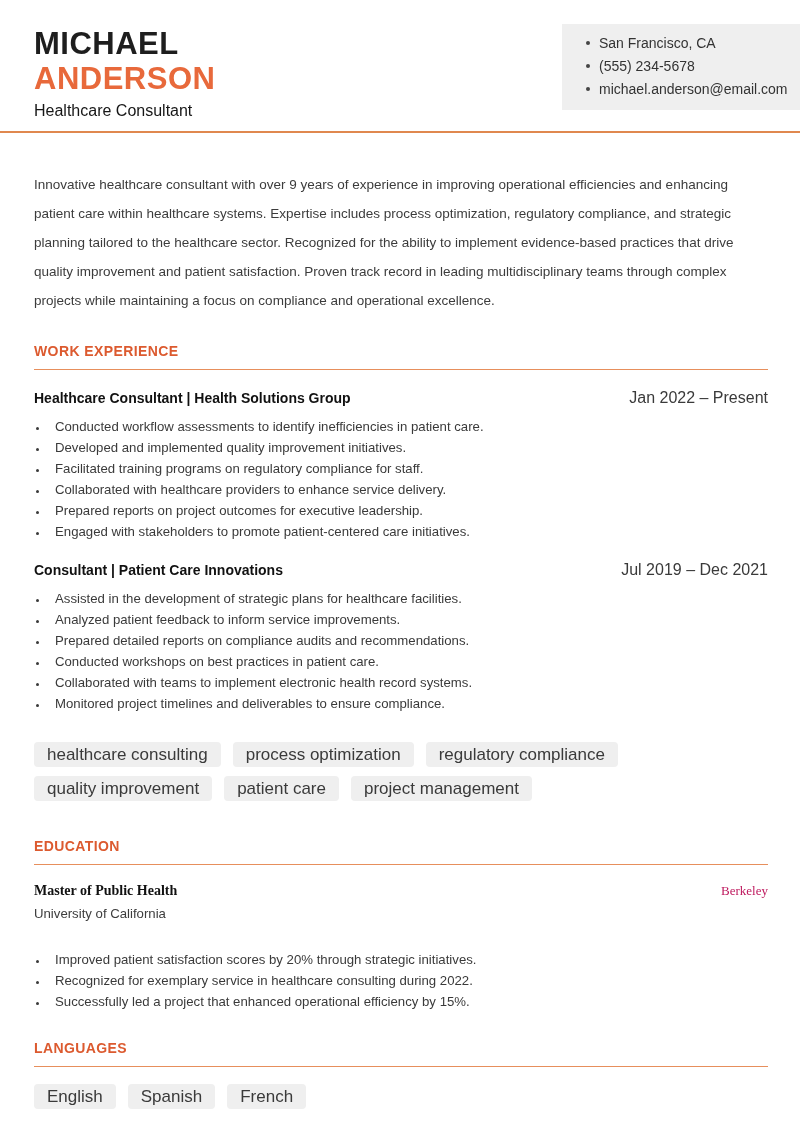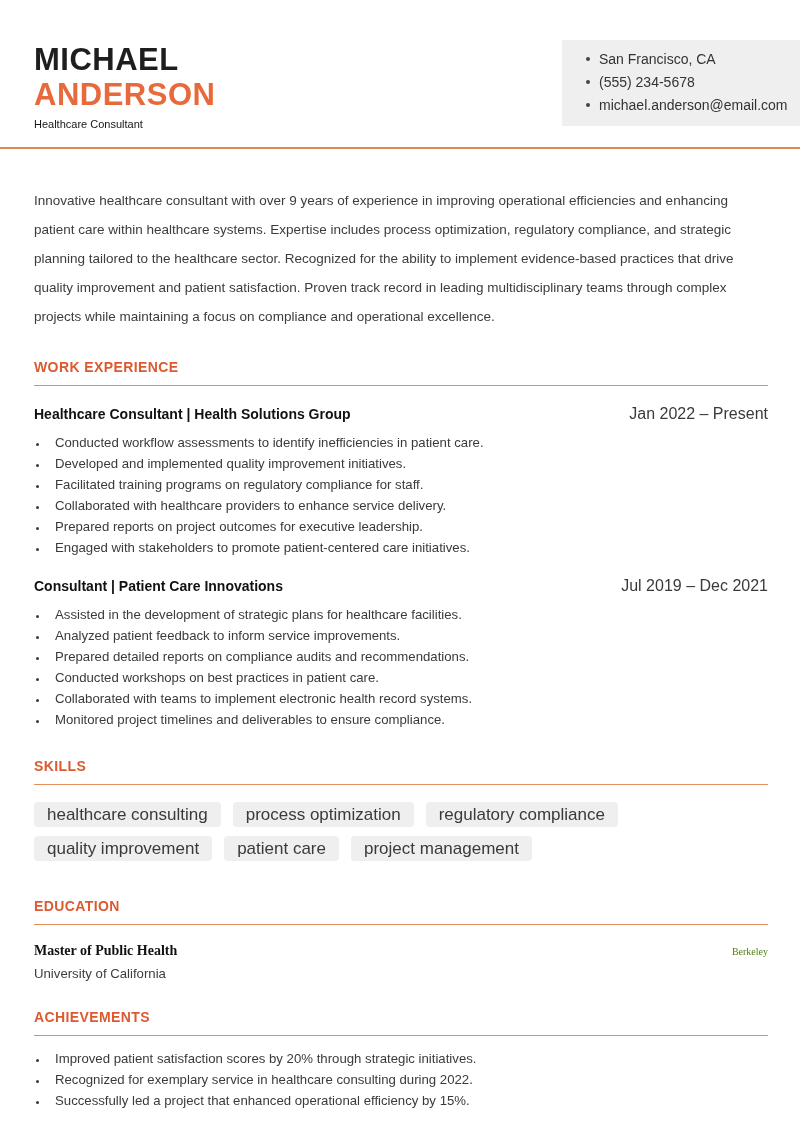--- a/index.html
+++ b/index.html
@@ -13,24 +13,24 @@
   *{margin:0;padding:0;box-sizing:border-box;}
   html,body{background:#ffffff;}
   body{
     width:800px;height:1130px;overflow:hidden;
     font-family:"Liberation Sans", sans-serif;
     color:#3d3d3d;
   }
   .page{position:relative;width:800px;height:1130px;background:#fff;}
 
   
-  .header{position:relative;height:138px;padding:26px 0 0 34px;margin-top:16px;}
+  .header{position:relative;height:138px;padding:26px 0 0 34px;}
   .name{font-size:31px;font-weight:800;line-height:35px;letter-spacing:0.5px;color:#1e1e1e;}
   .name .last{color:var(--accent);}
-  .job-title{margin-top:6px;font-size:11px;color:#161616;}
+  .job-title{margin-top:6px;font-size:16px;color:#161616;}
   .contact-box{
     position:absolute;top:24px;right:0;width:238px;height:86px;
     background:var(--contact-bg);padding:12px 8px 0 10px;
   }
   .contact-box ul{list-style:none;}
   .contact-box li{
     display:flex;align-items:baseline;
     font-size:14px;color:#333;margin-bottom:9px;line-height:14px;
   }
   .contact-box .dot{
@@ -67,21 +67,21 @@
   .chip{
     background:var(--chip-bg);border-radius:4px;
     padding:6px 13px;margin:0 12px 9px 0;
     font-size:17px;color:#3a3a3a;line-height:13px;
   }
 
   
   .edu{margin-top:18px;}
   .edu-row{display:flex;justify-content:space-between;align-items:baseline;font-family:Liberation Serif, serif;}
   .edu-degree{font-size:14px;font-weight:700;color:#111;}
-  .edu-location{font-size:10px;color:#4d7c0f;}
+  .edu-location{font-size:13px;color:#be185d;}
   .edu-school{margin-top:7px;font-size:13.2px;color:#3d3d3d;}
 
   
   .section .achieve{margin-top:12px;}
 </style>
 </head>
 <body>
 
 <div class="page">
 
@@ -161,21 +161,20 @@
 
                 <li>Collaborated with teams to implement electronic health record systems.</li>
 
                 <li>Monitored project timelines and deliverables to ensure compliance.</li>
               </ul>
           </div>
         </div>
     </div>
 
     <div class="section">
-      <div class="section-heading">SKILLS</div>
       <div class="chips">
 
           <span class="chip">healthcare consulting</span>
 
           <span class="chip">process optimization</span>
 
           <span class="chip">regulatory compliance</span>
 
           <span class="chip">quality improvement</span>
 
@@ -190,21 +189,20 @@
       <div class="edu">
         <div class="edu-row">
           <span class="edu-degree">Master of Public Health</span>
           <span class="edu-location">Berkeley</span>
         </div>
         <div class="edu-school">University of California</div>
       </div>
     </div>
 
     <div class="section">
-      <div class="section-heading">ACHIEVEMENTS</div>
       <ul class="bullets achieve">
 
           <li>Improved patient satisfaction scores by 20% through strategic initiatives.</li>
 
           <li>Recognized for exemplary service in healthcare consulting during 2022.</li>
 
           <li>Successfully led a project that enhanced operational efficiency by 15%.</li>
         </ul>
     </div>
 

